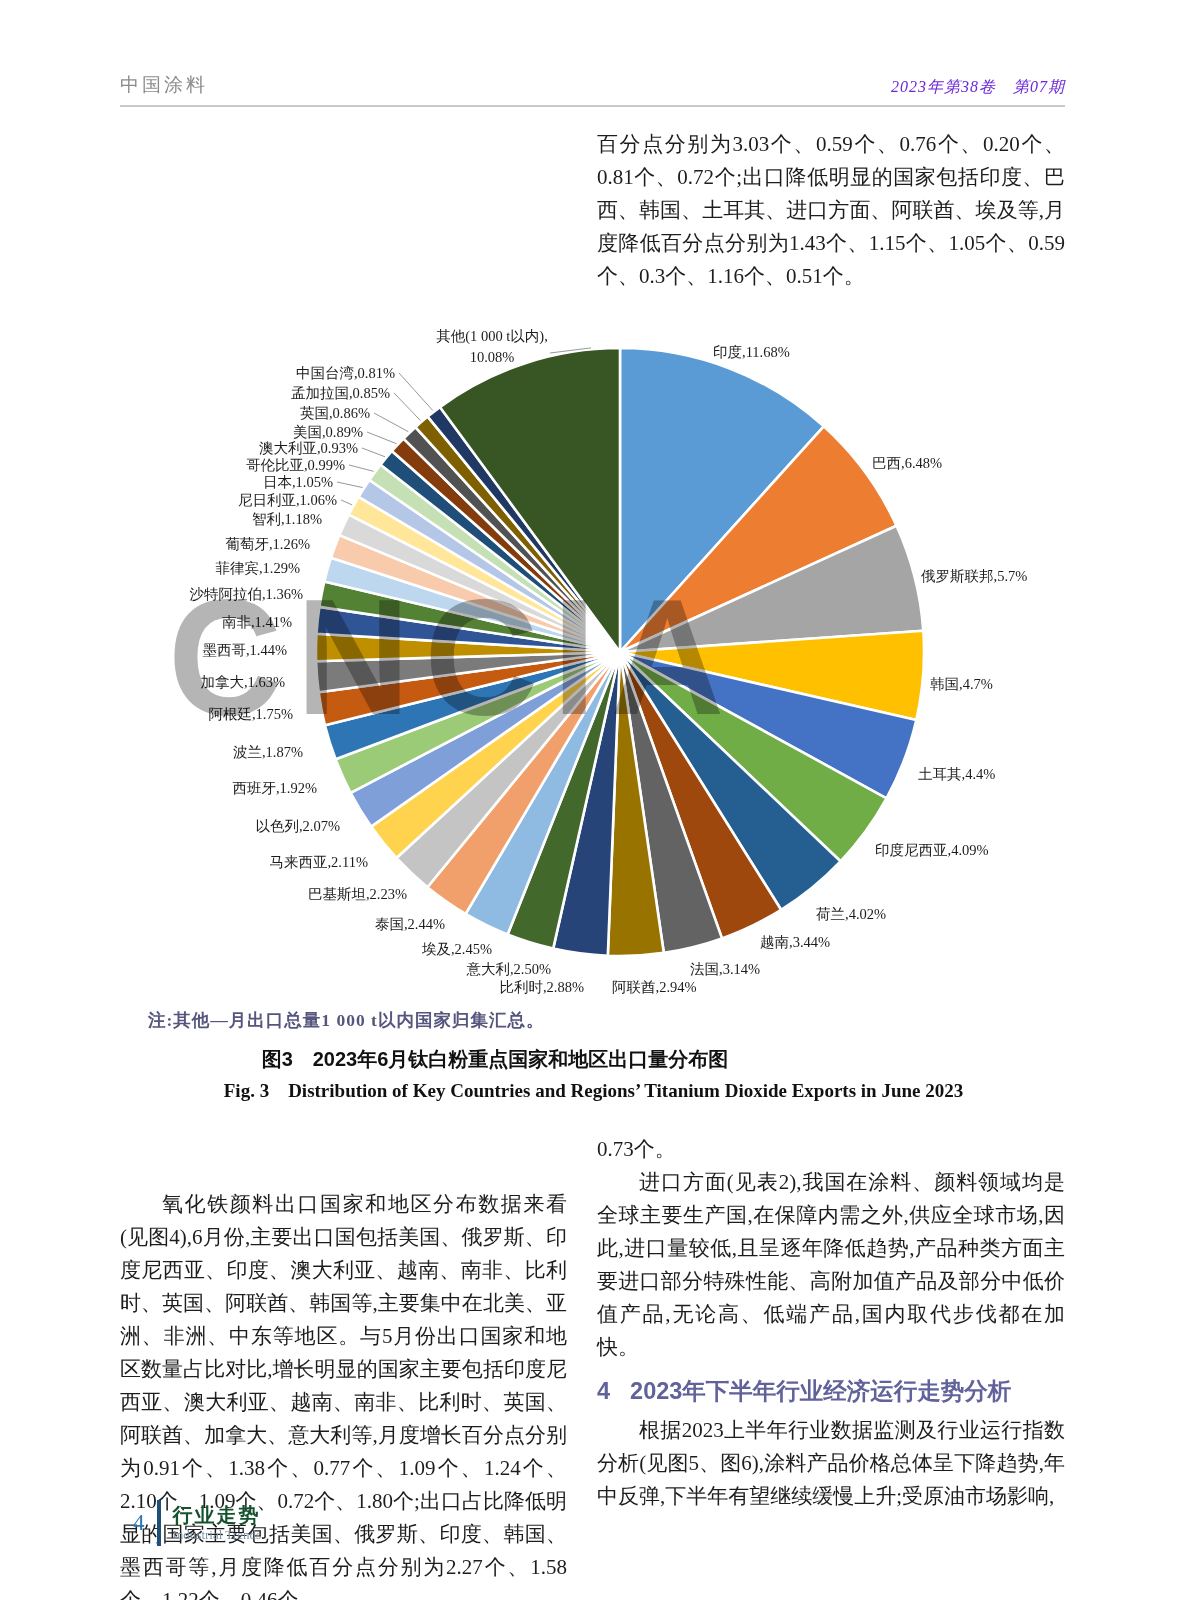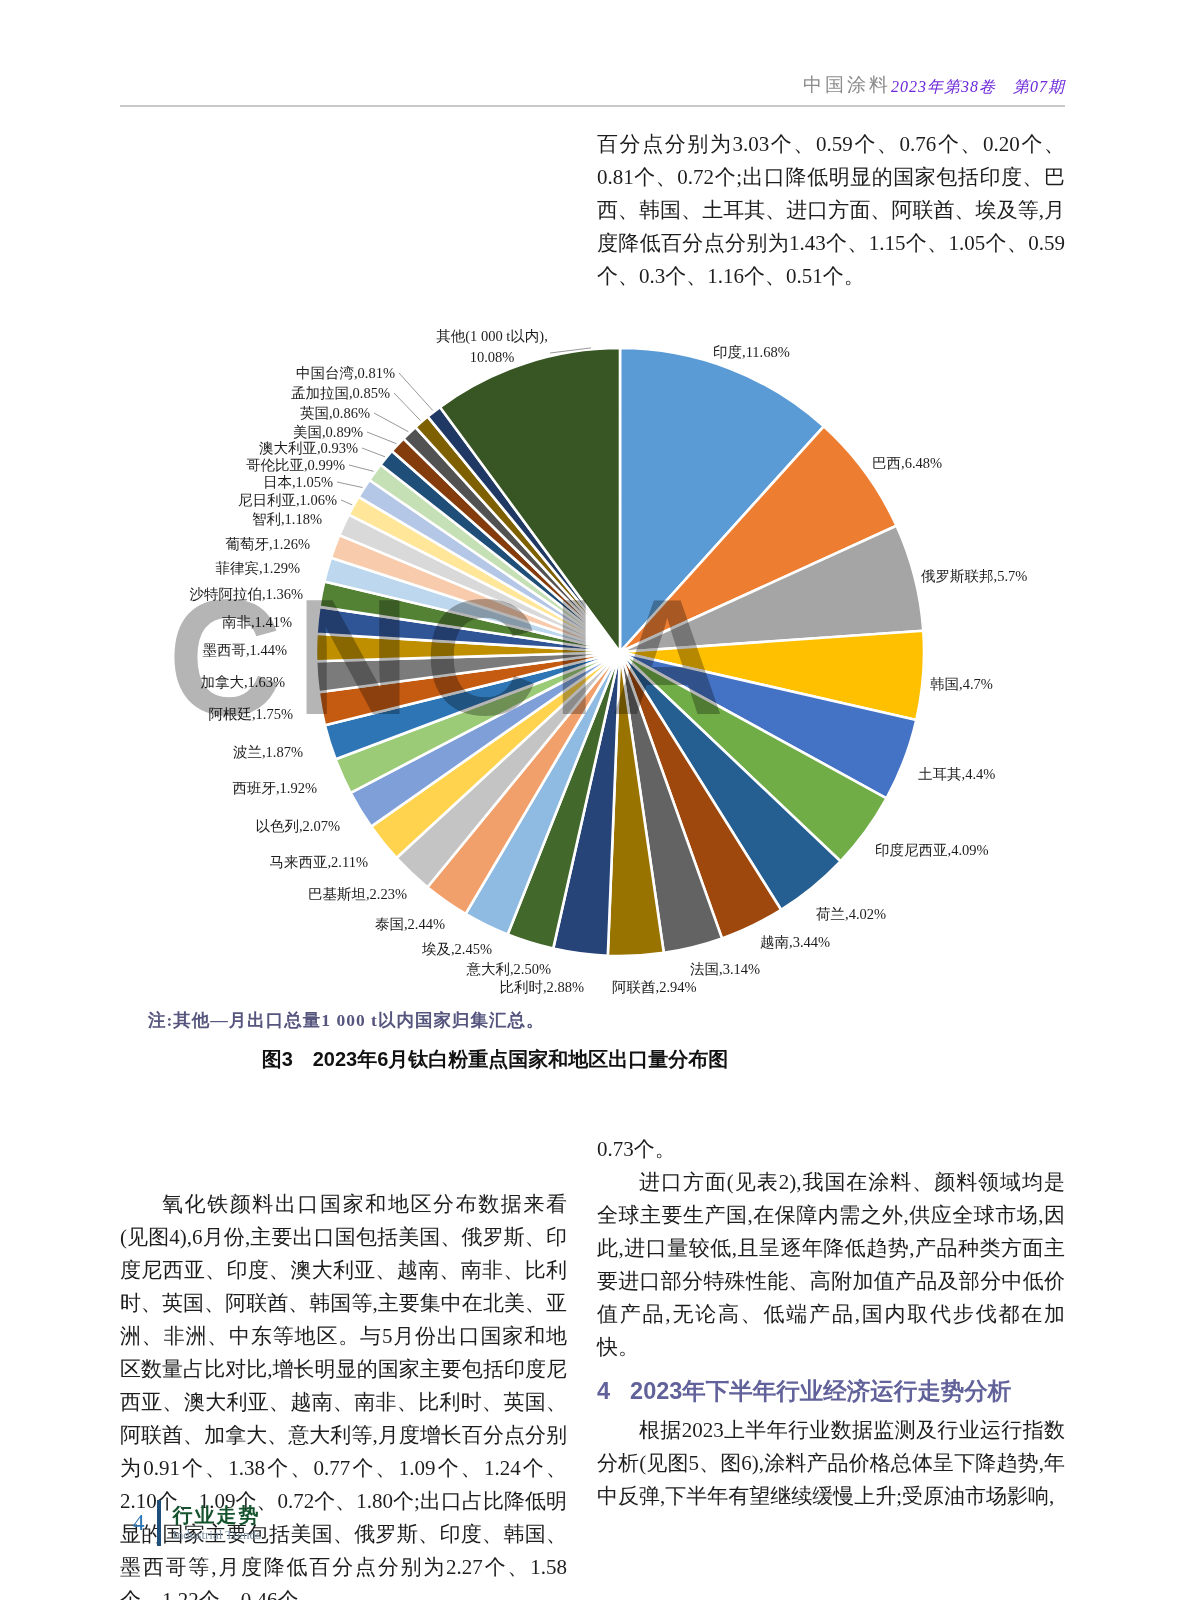--- a/index.html
+++ b/index.html
@@ -1,18 +1,18 @@
 <!DOCTYPE html>
 <html><head>
 <meta charset="utf-8">
 <style>
   html,body{margin:0;padding:0;background:#e8e8e8;}
   .page{position:relative;width:1187px;height:1600px;background:#ffffff;margin:0 auto;
         font-family:"Liberation Serif","DejaVu Serif",serif;color:#1d1d1d;overflow:hidden;}
-  .hdr{position:absolute;left:120px;top:72px;width:945px;display:flex;justify-content:flex-end;
+  .hdr{position:absolute;left:120px;top:72px;width:945px;display:flex;justify-content:space-between;
        align-items:flex-end;border-bottom:2px solid #c9c9c9;padding-bottom:7px;}
   .hdr .jname{font-size:19px;color:#8c8c8c;letter-spacing:3px;}
   .hdr .issue{font-size:16px;color:#6d28d9;letter-spacing:1px;font-style:italic;}
   .col{position:absolute;font-size:21px;line-height:33px;text-align:justify;}
   .col p{margin:0;}
   .col p.ind{text-indent:2em;}
   .cL1{left:120px;top:128px;width:447px;}
   .cR1{left:597px;top:128px;width:468px;}
   .cL2{left:120px;top:1188px;width:447px;}
   .cR2{left:597px;top:1124px;width:468px;margin-top:9px;}
@@ -130,20 +130,21 @@
       <line x1="399" y1="373" x2="432.8" y2="410.5" stroke="#8c8c8c" stroke-width="0.9"></line>
       <text x="395" y="378" text-anchor="end" font-size="14.5" fill="#1c1c1c" font-family="&quot;Liberation Serif&quot;,&quot;DejaVu Serif&quot;,serif">中国台湾,0.81%</text>
       <path d="M 620 652 L 439.9 407.1 A 304 304 0 0 1 620.0 348.0 Z" fill="#375623" stroke="#ffffff" stroke-width="2.6" stroke-linejoin="round"></path>
       <line x1="550" y1="353" x2="591.0" y2="347.9" stroke="#8c8c8c" stroke-width="0.9"></line>
       <text x="492" y="341" text-anchor="middle" font-size="14.5" fill="#1c1c1c" font-family="&quot;Liberation Serif&quot;,&quot;DejaVu Serif&quot;,serif"><tspan x="492" y="341">其他(1 000 t以内),</tspan><tspan x="492" y="362">10.08%</tspan></text>
     </svg>
   <div class="wm">CNCIA</div>
 
   <div class="note">注:其他—月出口总量1 000 t以内国家归集汇总。</div>
   <div class="capzh">图3　2023年6月钛白粉重点国家和地区出口量分布图</div>
+  <div class="capen">Fig. 3　Distribution of Key Countries and Regions’ Titanium Dioxide Exports in June 2023</div>
 
   <div class="col cL2">
     <p class="ind">氧化铁颜料出口国家和地区分布数据来看(见图4),6月份,主要出口国包括美国、俄罗斯、印度尼西亚、印度、澳大利亚、越南、南非、比利时、英国、阿联酋、韩国等,主要集中在北美、亚洲、非洲、中东等地区。与5月份出口国家和地区数量占比对比,增长明显的国家主要包括印度尼西亚、澳大利亚、越南、南非、比利时、英国、阿联酋、加拿大、意大利等,月度增长百分点分别为0.91个、1.38个、0.77个、1.09个、1.24个、2.10个、1.09个、0.72个、1.80个;出口占比降低明显的国家主要包括美国、俄罗斯、印度、韩国、墨西哥等,月度降低百分点分别为2.27个、1.58个、1.22个、0.46个、</p>
   </div>
   <div class="col cR2">
     <p>0.73个。</p>
     <p class="ind">进口方面(见表2),我国在涂料、颜料领域均是全球主要生产国,在保障内需之外,供应全球市场,因此,进口量较低,且呈逐年降低趋势,产品种类方面主要进口部分特殊性能、高附加值产品及部分中低价值产品,无论高、低端产品,国内取代步伐都在加快。</p>
     <div class="sec4">
       <span>4</span>
       <span>2023年下半年行业经济运行走势分析</span>

